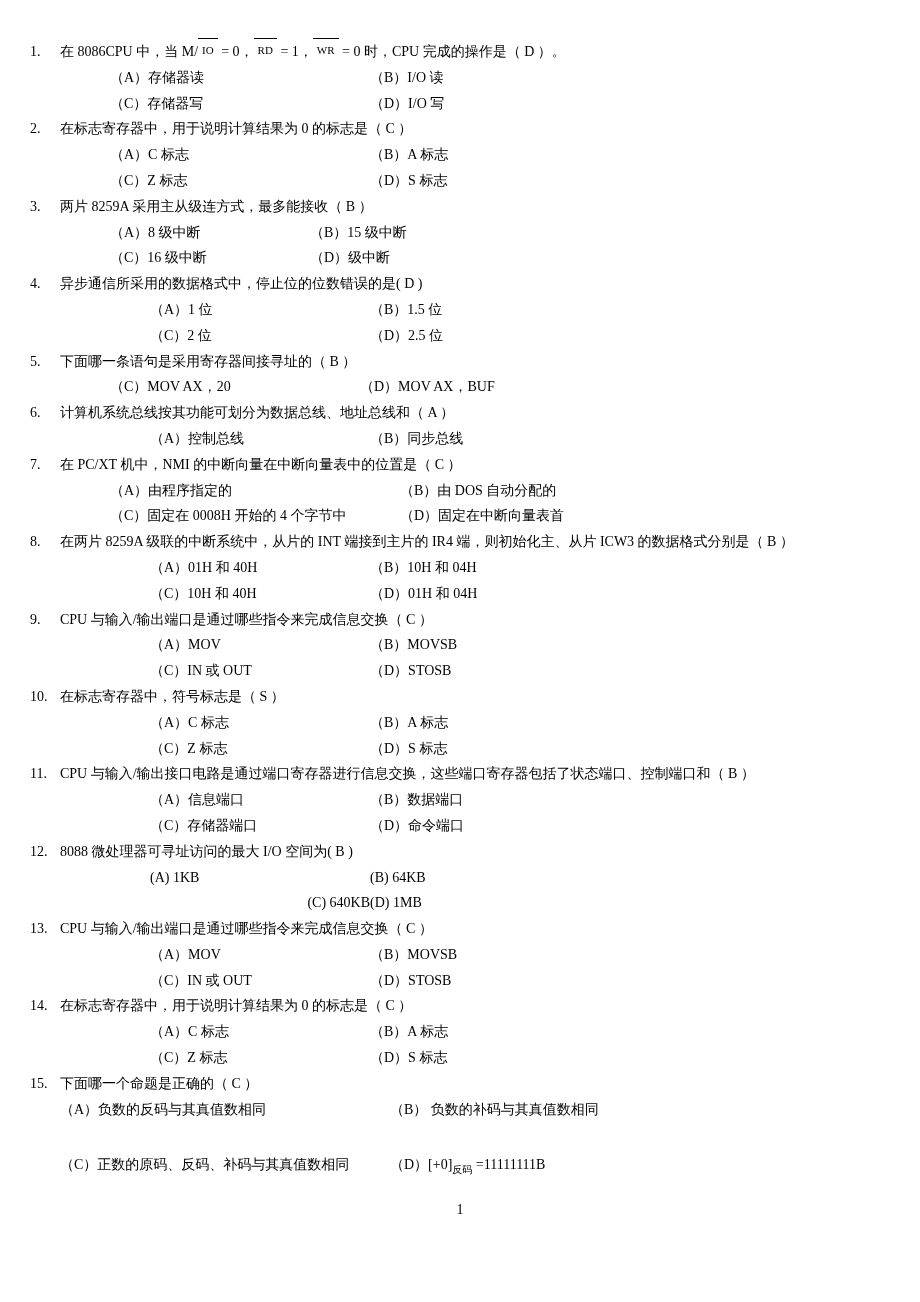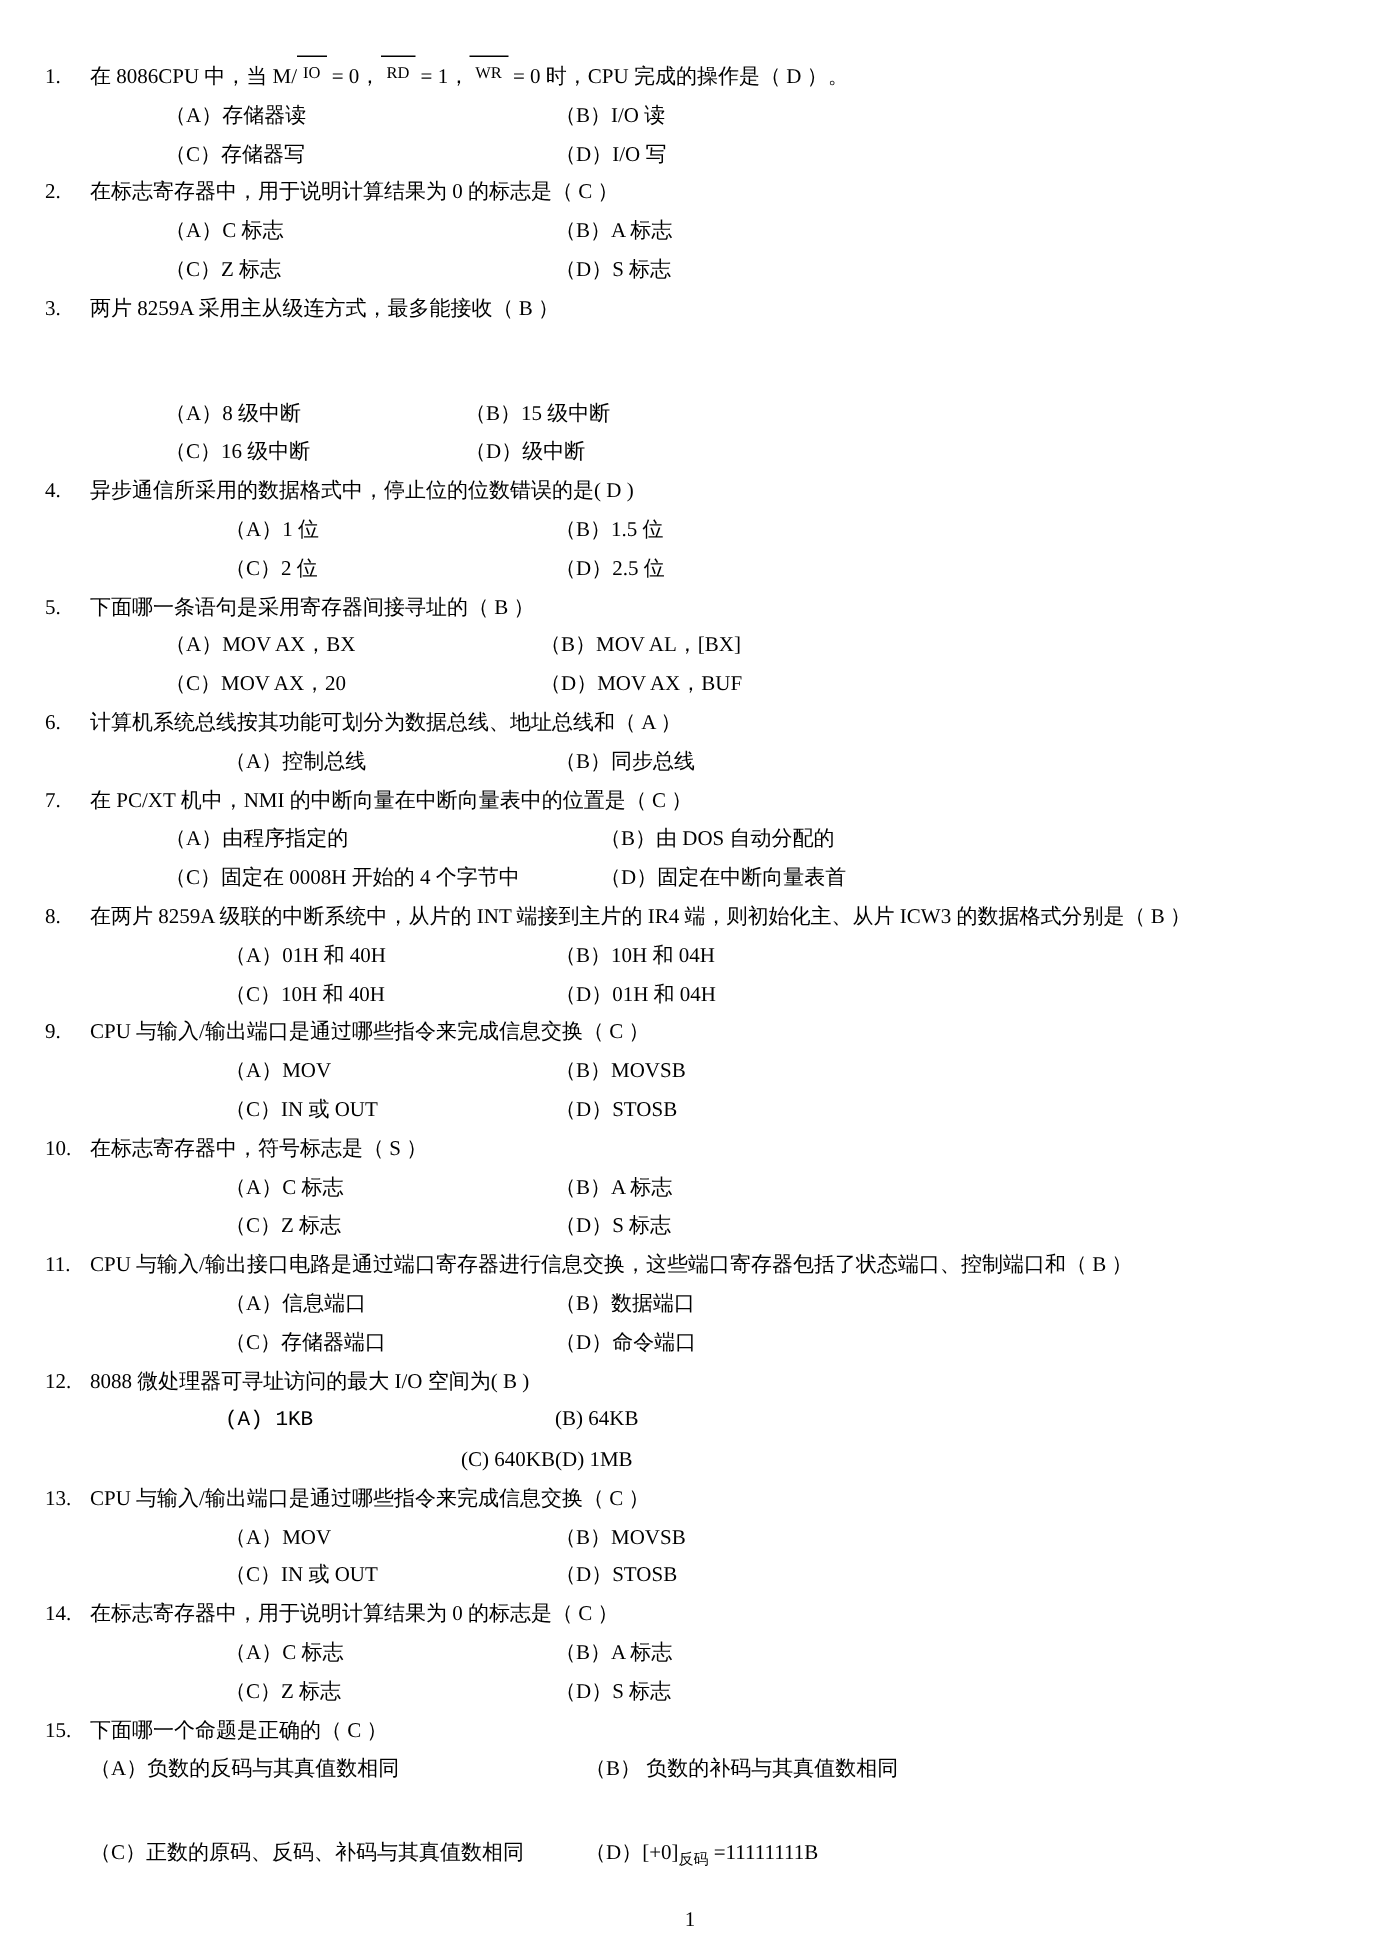--- a/index.html
+++ b/index.html
@@ -47,47 +47,46 @@
         </span> = 1，<span class="sub-wrap">
           <span class="bar"></span>
           <span class="lbl">WR</span>
         </span> = 0 时，CPU 完成的操作是（ D ）。</span></div>
     <div class="opts indent3"><span class="opt colA">（A）存储器读</span><span class="opt colB">（B）I/O 读</span></div>
     <div class="opts indent3"><span class="opt colA">（C）存储器写</span><span class="opt colB">（D）I/O 写</span></div>
     <div class="q"><span class="q-num">2.</span><span class="q-text">在标志寄存器中，用于说明计算结果为 0 的标志是（ C ）</span></div>
     <div class="opts indent3"><span class="opt colA">（A）C 标志</span><span class="opt colB">（B）A 标志</span></div>
     <div class="opts indent3"><span class="opt colA">（C）Z 标志</span><span class="opt colB">（D）S 标志</span></div>
     <div class="q"><span class="q-num">3.</span><span class="q-text">两片 8259A 采用主从级连方式，最多能接收（ B  ）</span></div>
-    <div class="opts indent3"><span class="opt colA" style="width: 200px; margin-top: 44px;">（A）8 级中断</span><span class="opt colB">（B）15 级中断</span></div>
+    <div class="opts indent3"><span class="opt colA" style="width: 200px;">（A）8 级中断</span><span class="opt colB">（B）15 级中断</span></div>
     <div class="opts indent3"><span class="opt colA" style="width: 200px;">（C）16 级中断</span><span class="opt colB">（D）级中断</span></div>
     <div class="q"><span class="q-num">4.</span><span class="q-text">异步通信所采用的数据格式中，停止位的位数错误的是(  D  )</span></div>
     <div class="opts indent2"><span class="opt colA" style="width: 220px; font-family: Liberation Serif, serif;">（A）1 位</span><span class="opt colB">（B）1.5 位</span></div>
     <div class="opts indent2"><span class="opt colA" style="width: 220px;">（C）2 位</span><span class="opt colB">（D）2.5 位</span></div>
     <div class="q"><span class="q-num">5.</span><span class="q-text">下面哪一条语句是采用寄存器间接寻址的（ B ）</span></div>
-    <div class="opts indent3"><span class="opt colA" style="width: 250px;">（A）MOV  AX，BX</span><span class="opt colB">（B）MOV  AL，[BX]</span></div>
     <div class="opts indent3"><span class="opt colA" style="width: 250px;">（C）MOV  AX，20</span><span class="opt colB">（D）MOV  AX，BUF</span></div>
     <div class="q"><span class="q-num">6.</span><span class="q-text">计算机系统总线按其功能可划分为数据总线、地址总线和（ A  ）</span></div>
     <div class="opts indent2"><span class="opt colA" style="width: 220px;">（A）控制总线</span><span class="opt colB">（B）同步总线</span></div>
     <div class="q"><span class="q-num">7.</span><span class="q-text">在 PC/XT 机中，NMI 的中断向量在中断向量表中的位置是（  C  ）</span></div>
     <div class="opts indent3"><span class="opt colA" style="width: 290px;">（A）由程序指定的</span><span class="opt colB">（B）由 DOS 自动分配的</span></div>
     <div class="opts indent3"><span class="opt colA" style="width: 290px;">（C）固定在 0008H 开始的 4 个字节中</span><span class="opt colB">（D）固定在中断向量表首</span></div>
     <div class="q"><span class="q-num">8.</span><span class="q-text">在两片 8259A 级联的中断系统中，从片的 INT 端接到主片的 IR4 端，则初始化主、从片 ICW3 的数据格式分别是（ B  ）</span></div>
     <div class="opts indent2"><span class="opt colA" style="width: 220px;">（A）01H 和 40H</span><span class="opt colB">（B）10H 和 04H</span></div>
     <div class="opts indent2"><span class="opt colA" style="width: 220px;">（C）10H 和 40H</span><span class="opt colB">（D）01H 和 04H</span></div>
     <div class="q"><span class="q-num">9.</span><span class="q-text">CPU 与输入/输出端口是通过哪些指令来完成信息交换（ C  ）</span></div>
     <div class="opts indent2"><span class="opt colA" style="width: 220px;">（A）MOV</span><span class="opt colB">（B）MOVSB</span></div>
     <div class="opts indent2"><span class="opt colA" style="width: 220px;">（C）IN 或 OUT</span><span class="opt colB">（D）STOSB</span></div>
     <div class="q"><span class="q-num">10.</span><span class="q-text">在标志寄存器中，符号标志是（ S  ）</span></div>
     <div class="opts indent2"><span class="opt colA" style="width: 220px;">（A）C 标志</span><span class="opt colB">（B）A 标志</span></div>
     <div class="opts indent2"><span class="opt colA" style="width: 220px;">（C）Z 标志</span><span class="opt colB">（D）S 标志</span></div>
     <div class="q"><span class="q-num">11.</span><span class="q-text">CPU 与输入/输出接口电路是通过端口寄存器进行信息交换，这些端口寄存器包括了状态端口、控制端口和（ B  ）</span></div>
     <div class="opts indent2"><span class="opt colA" style="width: 220px;">（A）信息端口</span><span class="opt colB">（B）数据端口</span></div>
     <div class="opts indent2"><span class="opt colA" style="width: 220px;">（C）存储器端口</span><span class="opt colB">（D）命令端口</span></div>
     <div class="q"><span class="q-num">12.</span><span class="q-text">8088 微处理器可寻址访问的最大 I/O 空间为( B  )</span></div>
-    <div class="opts indent2"><span class="opt colA" style="width: 220px; font-family: Liberation Mono, monospace;">(A) 1KB</span><span class="opt colB">(B) 64KB</span></div>
+    <div class="opts indent2"><span class="opt colA" style="width: 220px;">(A) 1KB</span><span class="opt colB">(B) 64KB</span></div>
     <div class="opts indent2"><span class="opt colA" style="width: 220px; text-align: right;">(C) 640KB</span><span class="opt colB">(D) 1MB</span></div>
     <div class="q"><span class="q-num">13.</span><span class="q-text">CPU 与输入/输出端口是通过哪些指令来完成信息交换（ C  ）</span></div>
     <div class="opts indent2"><span class="opt colA" style="width: 220px;">（A）MOV</span><span class="opt colB">（B）MOVSB</span></div>
     <div class="opts indent2"><span class="opt colA" style="width: 220px;">（C）IN 或 OUT</span><span class="opt colB">（D）STOSB</span></div>
     <div class="q"><span class="q-num">14.</span><span class="q-text">在标志寄存器中，用于说明计算结果为 0 的标志是（ C  ）</span></div>
     <div class="opts indent2"><span class="opt colA" style="width: 220px;">（A）C 标志</span><span class="opt colB">（B）A 标志</span></div>
     <div class="opts indent2"><span class="opt colA" style="width: 220px;">（C）Z 标志</span><span class="opt colB">（D）S 标志</span></div>
     <div class="q"><span class="q-num">15.</span><span class="q-text">下面哪一个命题是正确的（ C ）</span></div>
     <div class="opts " style="margin-left: 30px;"><span class="opt colA" style="width: 330px;">（A）负数的反码与其真值数相同</span><span class="opt colB">（B） 负数的补码与其真值数相同</span></div>
     <div class="opts " style="margin-left: 30px; margin-top: 32px;"><span class="opt colA" style="width: 330px;">（C）正数的原码、反码、补码与其真值数相同</span><span class="opt colB">（D）[+0]<span class="sup-sub">反码</span> =11111111B</span></div>

